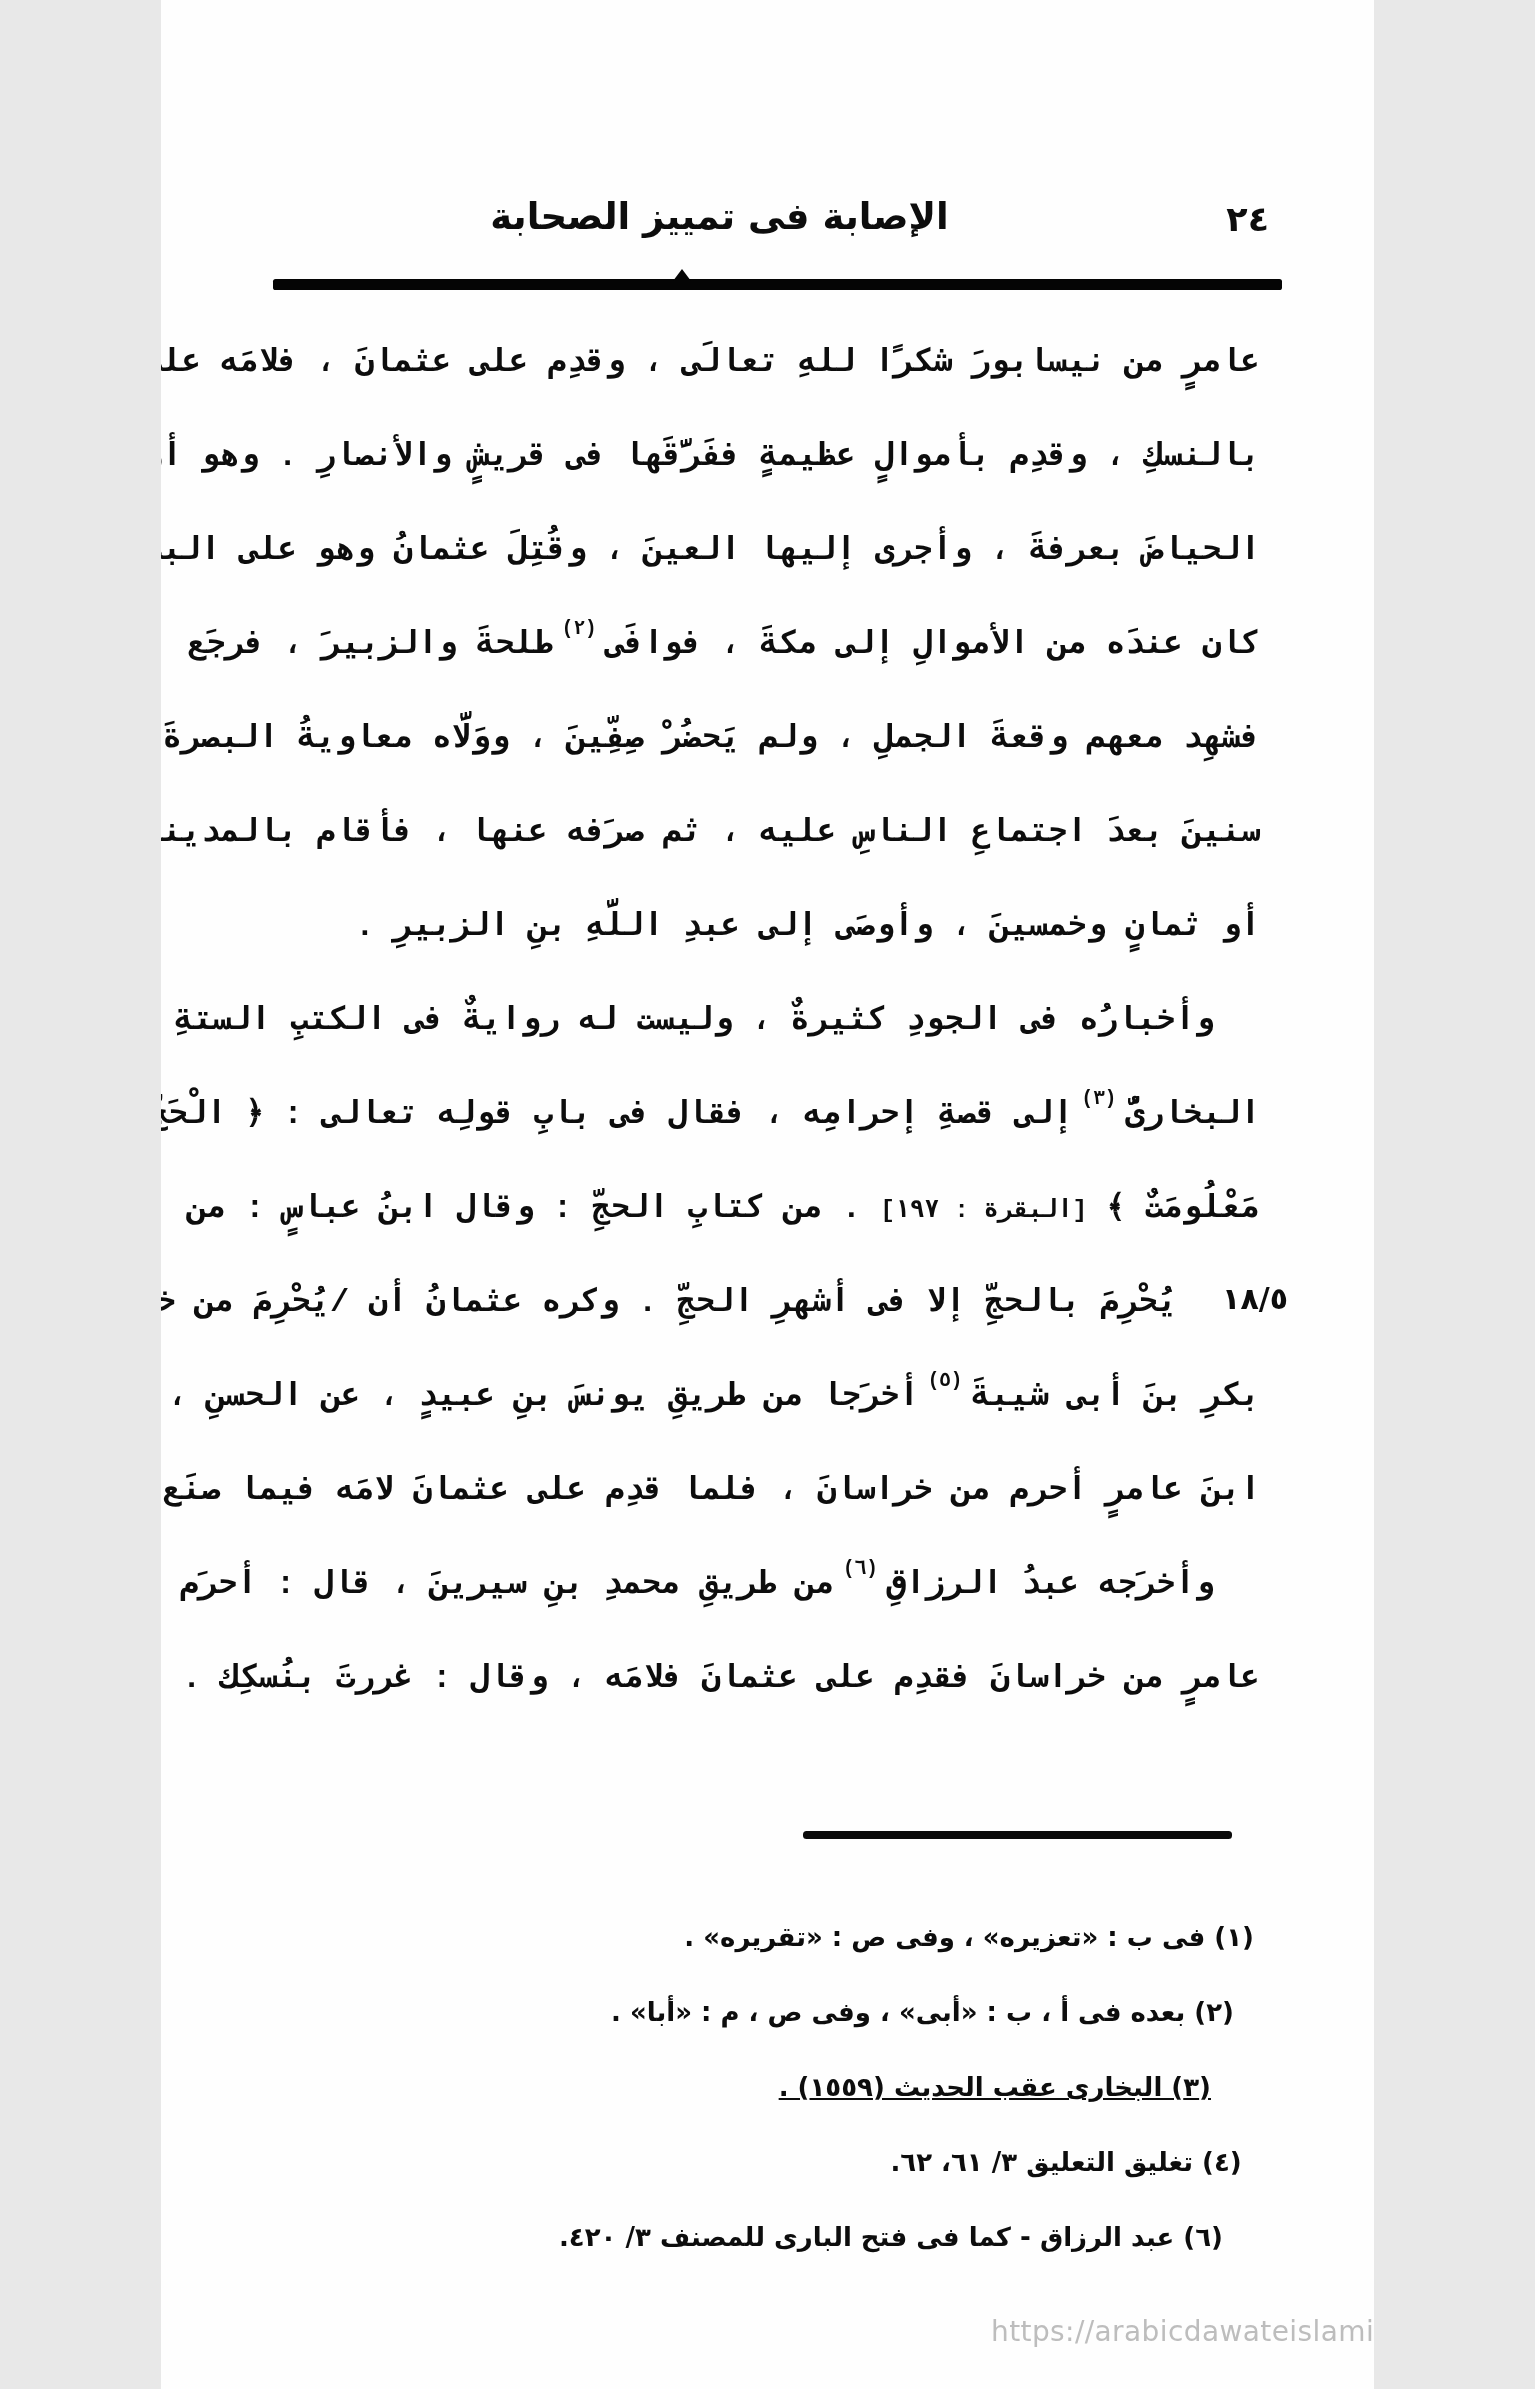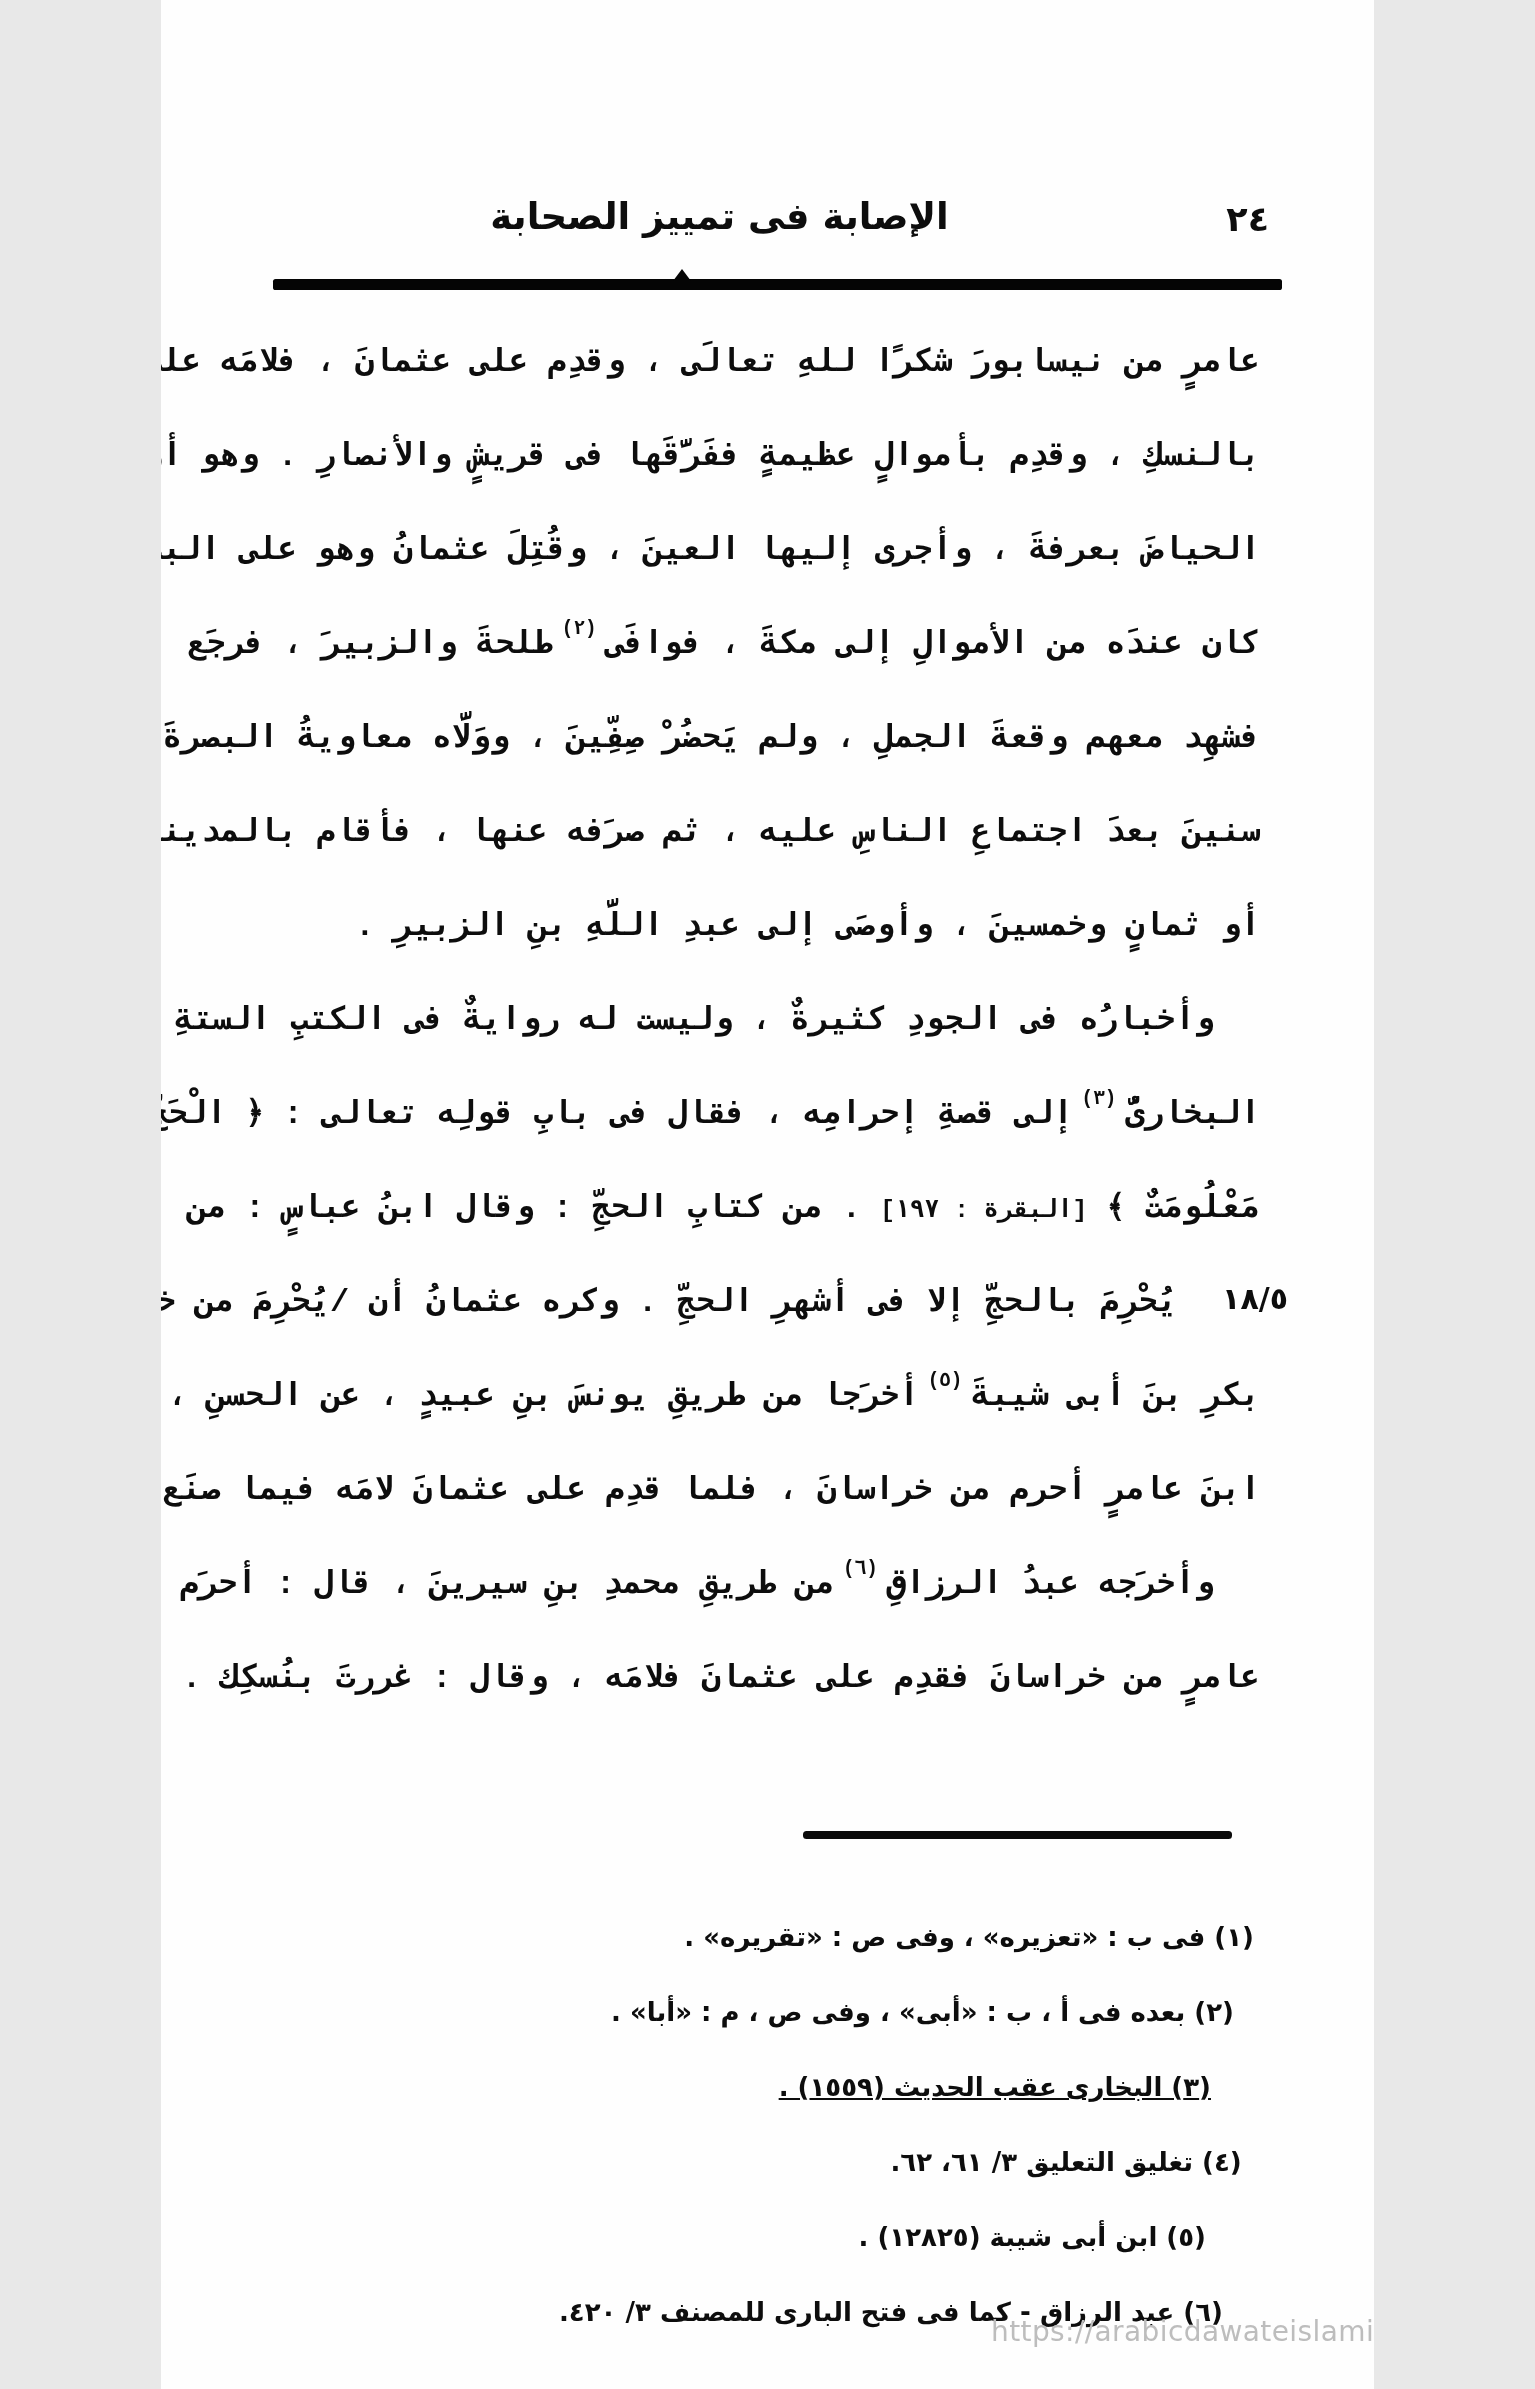--- a/index.html
+++ b/index.html
@@ -139,20 +139,19 @@
   </main>
 
   <div class="margin-note">١٨/٥</div>
 
   <div class="fn-sep"></div>
   <section class="footnotes" lang="ar">
     <div class="fnline o1">(١) فى ب : «تعزيره» ، وفى ص : «تقريره» .</div>
     <div class="fnline o2">(٢) بعده فى أ ، ب : «أبى» ، وفى ص ، م : «أبا» .</div>
     <div class="fnline o3">(٣) البخارى عقب الحديث (١٥٥٩) .</div>
     <div class="fnline o4">(٤) تغليق التعليق ٣/ ٦١، ٦٢.</div>
-    <div class="fnline o5">(٥) ابن أبى شيبة (١٢٨٢٥) .</div>
     <div class="fnline o6">(٦) عبد الرزاق - كما فى فتح البارى للمصنف ٣/ ٤٢٠.</div>
   </section>
 
   <div class="watermark">https://arabicdawateislami.net</div>
 
 </div>
 
 
 </body></html>

